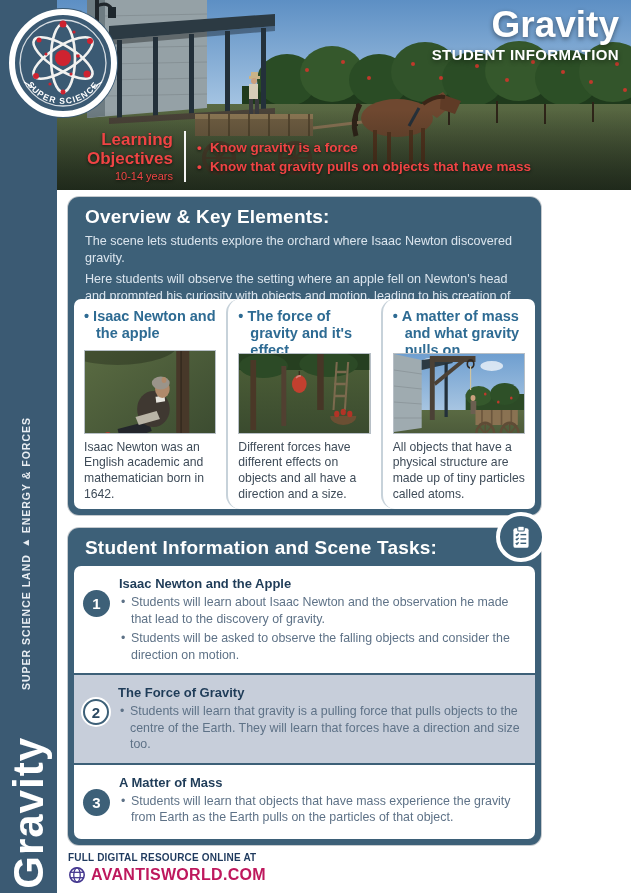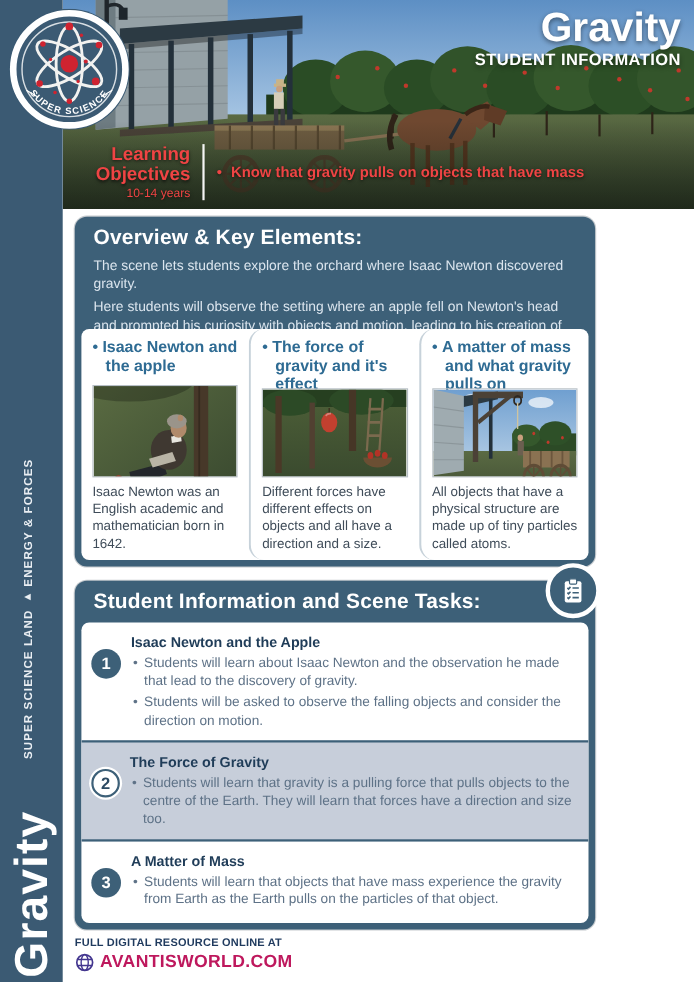--- a/index.html
+++ b/index.html
@@ -227,20 +227,21 @@
     <div class="lo">
       <div class="lo-head">
         <div class="lo-title">
           <span style="display:block">Learning</span>
           <span style="display:block">Objectives</span>
         </div>
         <div class="lo-age">10-14 years</div>
       </div>
       <div class="lo-div"></div>
       <div class="lo-list">
+        <div class="lo-item">Know gravity is a force</div>
         <div class="lo-item">Know that gravity pulls on objects that have mass</div>
       </div>
     </div>
   </div>
 
   <div class="sidebar">
     <div class="sidebar-crumb">SUPER SCIENCE LAND ▸ ENERGY &amp; FORCES</div>
     <div class="sidebar-gravity">Gravity</div>
   </div>
 

